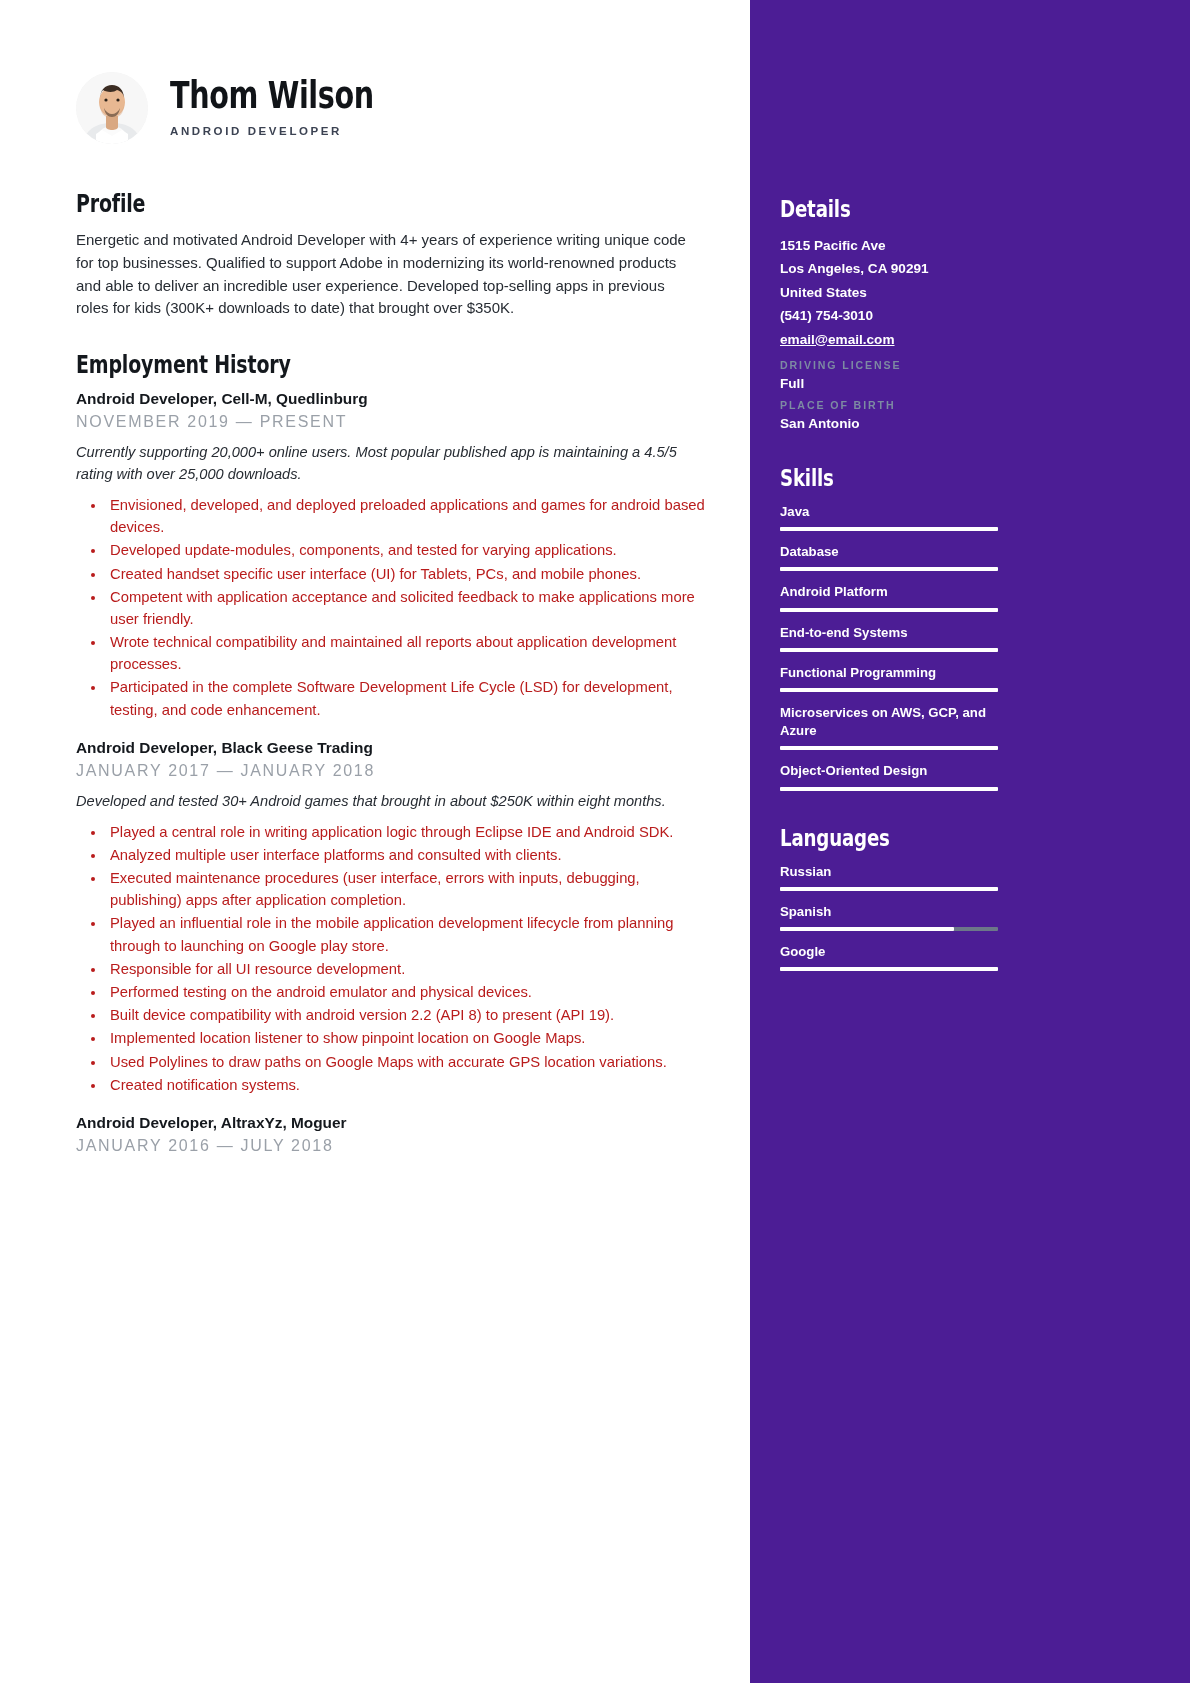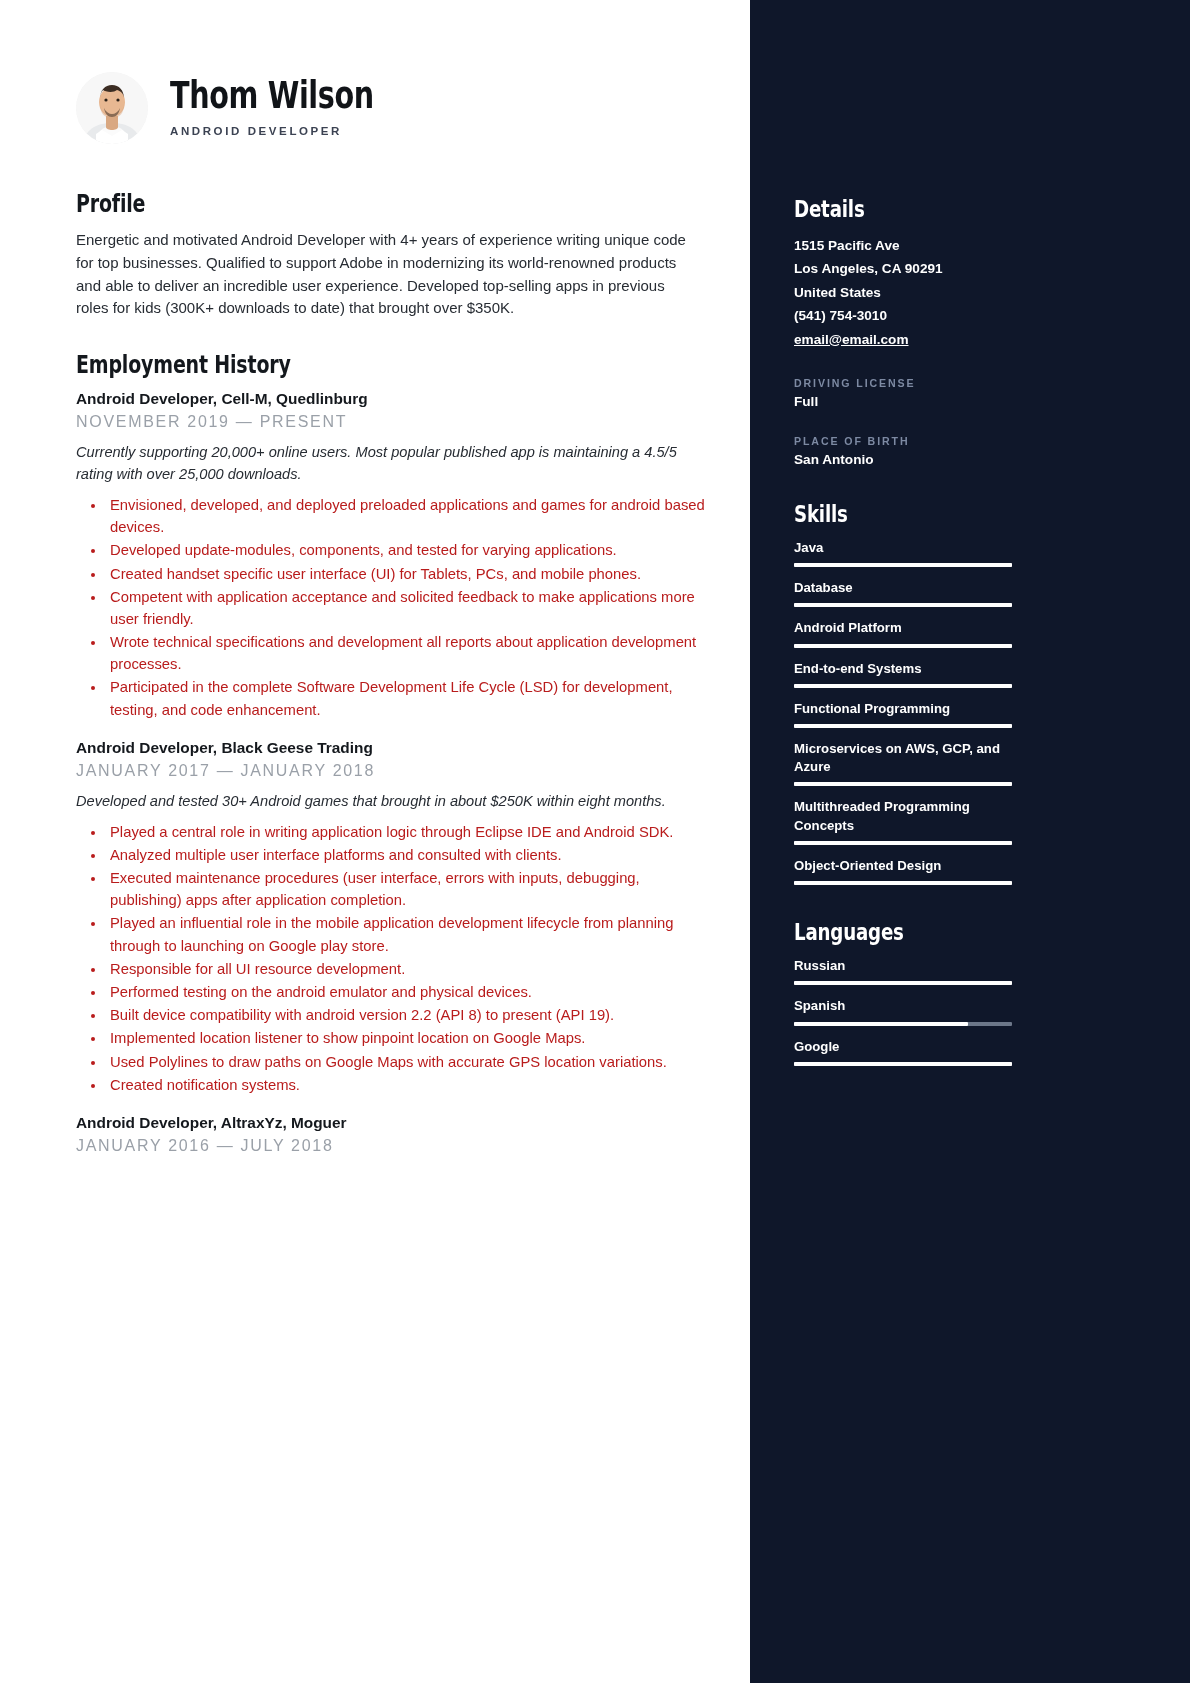--- a/index.html
+++ b/index.html
@@ -111,23 +111,23 @@
     font-size: 14.8px;
     line-height: 1.5;
     color: #b91c1c;
     margin-bottom: 1px;
     padding-left: 4px;
   }
 
   
   .sidebar {
     width: 440px;
-    background: #0f172a;
-    color: #ffffff;
-    padding: 196px 0 0 44px;
+    background: #4c1d95;
+    color: #ffffff;
+    padding: 196px 0 0 30px;
   }
   .sb-inner { width: 218px; }
 
   h2.sb-section {
     font-family: "DejaVu Sans Condensed", "Liberation Sans Narrow", "Liberation Sans", sans-serif;
     font-size: 23px;
     font-weight: 700;
     color: #ffffff;
     letter-spacing: -0.2px;
     transform: scaleX(0.88);
@@ -144,21 +144,21 @@
   }
   .detail-email {
     font-size: 13.6px;
     font-weight: 600;
     line-height: 1.72;
     color: #ffffff;
     text-decoration: underline;
     display: inline-block;
   }
   .detail-label {
-    margin-top: 26px;
+    margin-top: 8px;
     font-size: 10.6px;
     letter-spacing: 1.9px;
     font-weight: 600;
     color: #7d8aa3;
   }
   .detail-value {
     margin-top: 5px;
     font-size: 13.6px;
     font-weight: 600;
     color: #ffffff;
@@ -229,21 +229,21 @@
     <div id="jobs">
         <div class="job">
           <div class="job-heading">Android Developer, Cell-M, Quedlinburg</div>
           <div class="job-dates">NOVEMBER 2019 — PRESENT</div>
           <div class="job-summary">Currently supporting 20,000+ online users. Most popular published app is maintaining a 4.5/5 rating with over 25,000 downloads.</div>
           <ul class="bullets">
             <li>Envisioned, developed, and deployed preloaded applications and games for android based devices.</li>
             <li>Developed update-modules, components, and tested for varying applications.</li>
             <li>Created handset specific user interface (UI) for Tablets, PCs, and mobile phones.</li>
             <li>Competent with application acceptance and solicited feedback to make applications more user friendly.</li>
-            <li>Wrote technical specifications and development all reports about application development processes.</li>
+            <li>Wrote technical compatibility and maintained all reports about application development processes.</li>
             <li>Participated in the complete Software Development Life Cycle (LSD) for development, testing, and code enhancement.</li>
           </ul>
         </div>
         <div class="job">
           <div class="job-heading">Android Developer, Black Geese Trading</div>
           <div class="job-dates">JANUARY 2017 — JANUARY 2018</div>
           <div class="job-summary">Developed and tested 30+ Android games that brought in about $250K within eight months.</div>
           <ul class="bullets">
             <li>Played a central role in writing application logic through Eclipse IDE and Android SDK.</li>
             <li>Analyzed multiple user interface platforms and consulted with clients.</li>
@@ -315,26 +315,20 @@
               <div class="rate-fill" style="width: 100%;"></div>
             </div>
           </div>
           <div class="rate-item">
             <div class="rate-label">Microservices on AWS, GCP, and Azure</div>
             <div class="rate-track">
               <div class="rate-fill" style="width: 100%;"></div>
             </div>
           </div>
           <div class="rate-item">
-            <div class="rate-label">Multithreaded Programming Concepts</div>
-            <div class="rate-track">
-              <div class="rate-fill" style="width: 100%;"></div>
-            </div>
-          </div>
-          <div class="rate-item">
             <div class="rate-label">Object-Oriented Design</div>
             <div class="rate-track">
               <div class="rate-fill" style="width: 100%;"></div>
             </div>
           </div>
         </div>
 
       <h2 class="sb-section spaced">Languages</h2>
       <div id="languages">
           <div class="rate-item">

